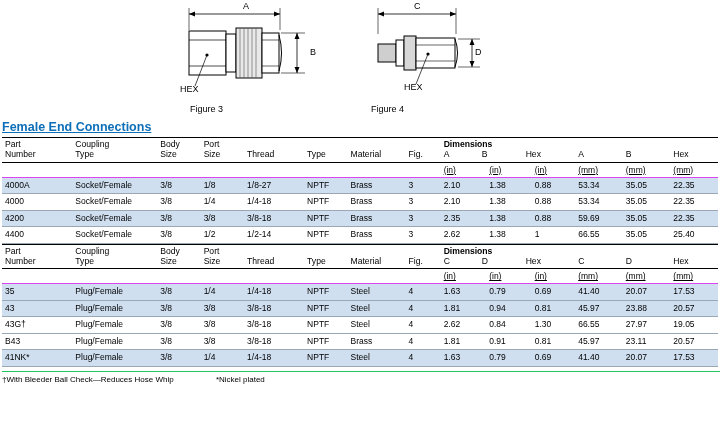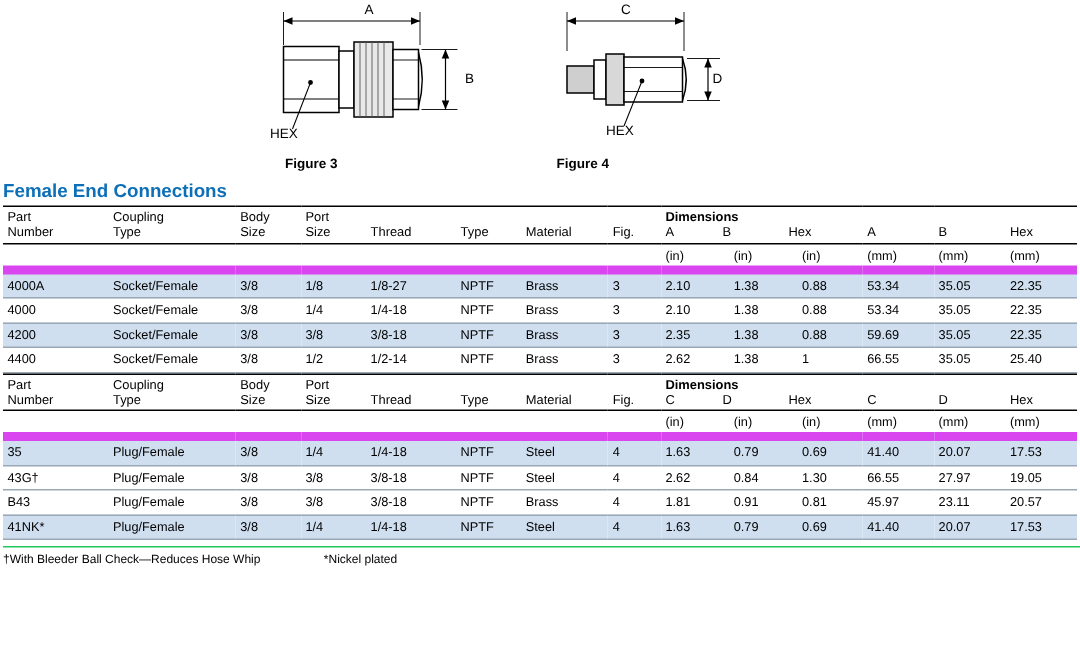--- a/index.html
+++ b/index.html
@@ -19,38 +19,39 @@
   
   .figures {
     position: relative;
     height: 120px;
     width: 720px;
   }
 
   .fig-caption {
     position: absolute;
     font-size: 9px;
-    font-weight: bold;
+    font-weight: normal;
     color: #000;
   }
   .fig3-caption { left: 190px; top: 104px; }
   .fig4-caption { left: 371px; top: 104px; }
 
   .dim-label {
     position: absolute;
     font-size: 9px;
     color: #000;
   }
 
   
   .section-title {
     color: #0d6fb8;
     font-weight: bold;
     font-size: 12.5px;
     padding: 0 0 3px 2px;
+    text-decoration: underline;
   }
 
   
   table.spec {
     border-collapse: collapse;
     width: 716px;
     margin-left: 2px;
     font-size: 8.5px;
     table-layout: fixed;
   }
@@ -68,23 +69,24 @@
     border-bottom: 1px solid #000;
     padding-top: 2px;
     padding-bottom: 2px;
     line-height: 1.15;
   }
   .hdr.second td {
     border-top: 1px solid #000;
   }
   .unitrow td {
     font-weight: bold;
-    border-bottom: 6px solid #d946ef;
+    border-bottom: 1px solid #d946ef;
     font-size: 8.5px;
     padding-bottom: 2px;
+    text-decoration: underline;
   }
   tr.shade td { background: #cfdff0; }
   tr.plain td { background: #ffffff; }
   tr.datarow td {
     border-bottom: 1px solid #9aa7b4;
     line-height: 1.35;
   }
 
   .dimspan {
     font-weight: bold;
@@ -395,20 +397,36 @@
       <td>NPTF</td>
       <td>Steel</td>
       <td>4</td>
       <td>1.63</td>
       <td>0.79</td>
       <td>0.69</td>
       <td>41.40</td>
       <td>20.07</td>
       <td>17.53</td>
     </tr>
+    <tr class="datarow shade">
+      <td>43</td>
+      <td>Plug/Female</td>
+      <td>3/8</td>
+      <td>3/8</td>
+      <td>3/8-18</td>
+      <td>NPTF</td>
+      <td>Steel</td>
+      <td>4</td>
+      <td>1.81</td>
+      <td>0.94</td>
+      <td>0.81</td>
+      <td>45.97</td>
+      <td>23.88</td>
+      <td>20.57</td>
+    </tr>
     <tr class="datarow plain">
       <td>43G†</td>
       <td>Plug/Female</td>
       <td>3/8</td>
       <td>3/8</td>
       <td>3/8-18</td>
       <td>NPTF</td>
       <td>Steel</td>
       <td>4</td>
       <td>2.62</td>

